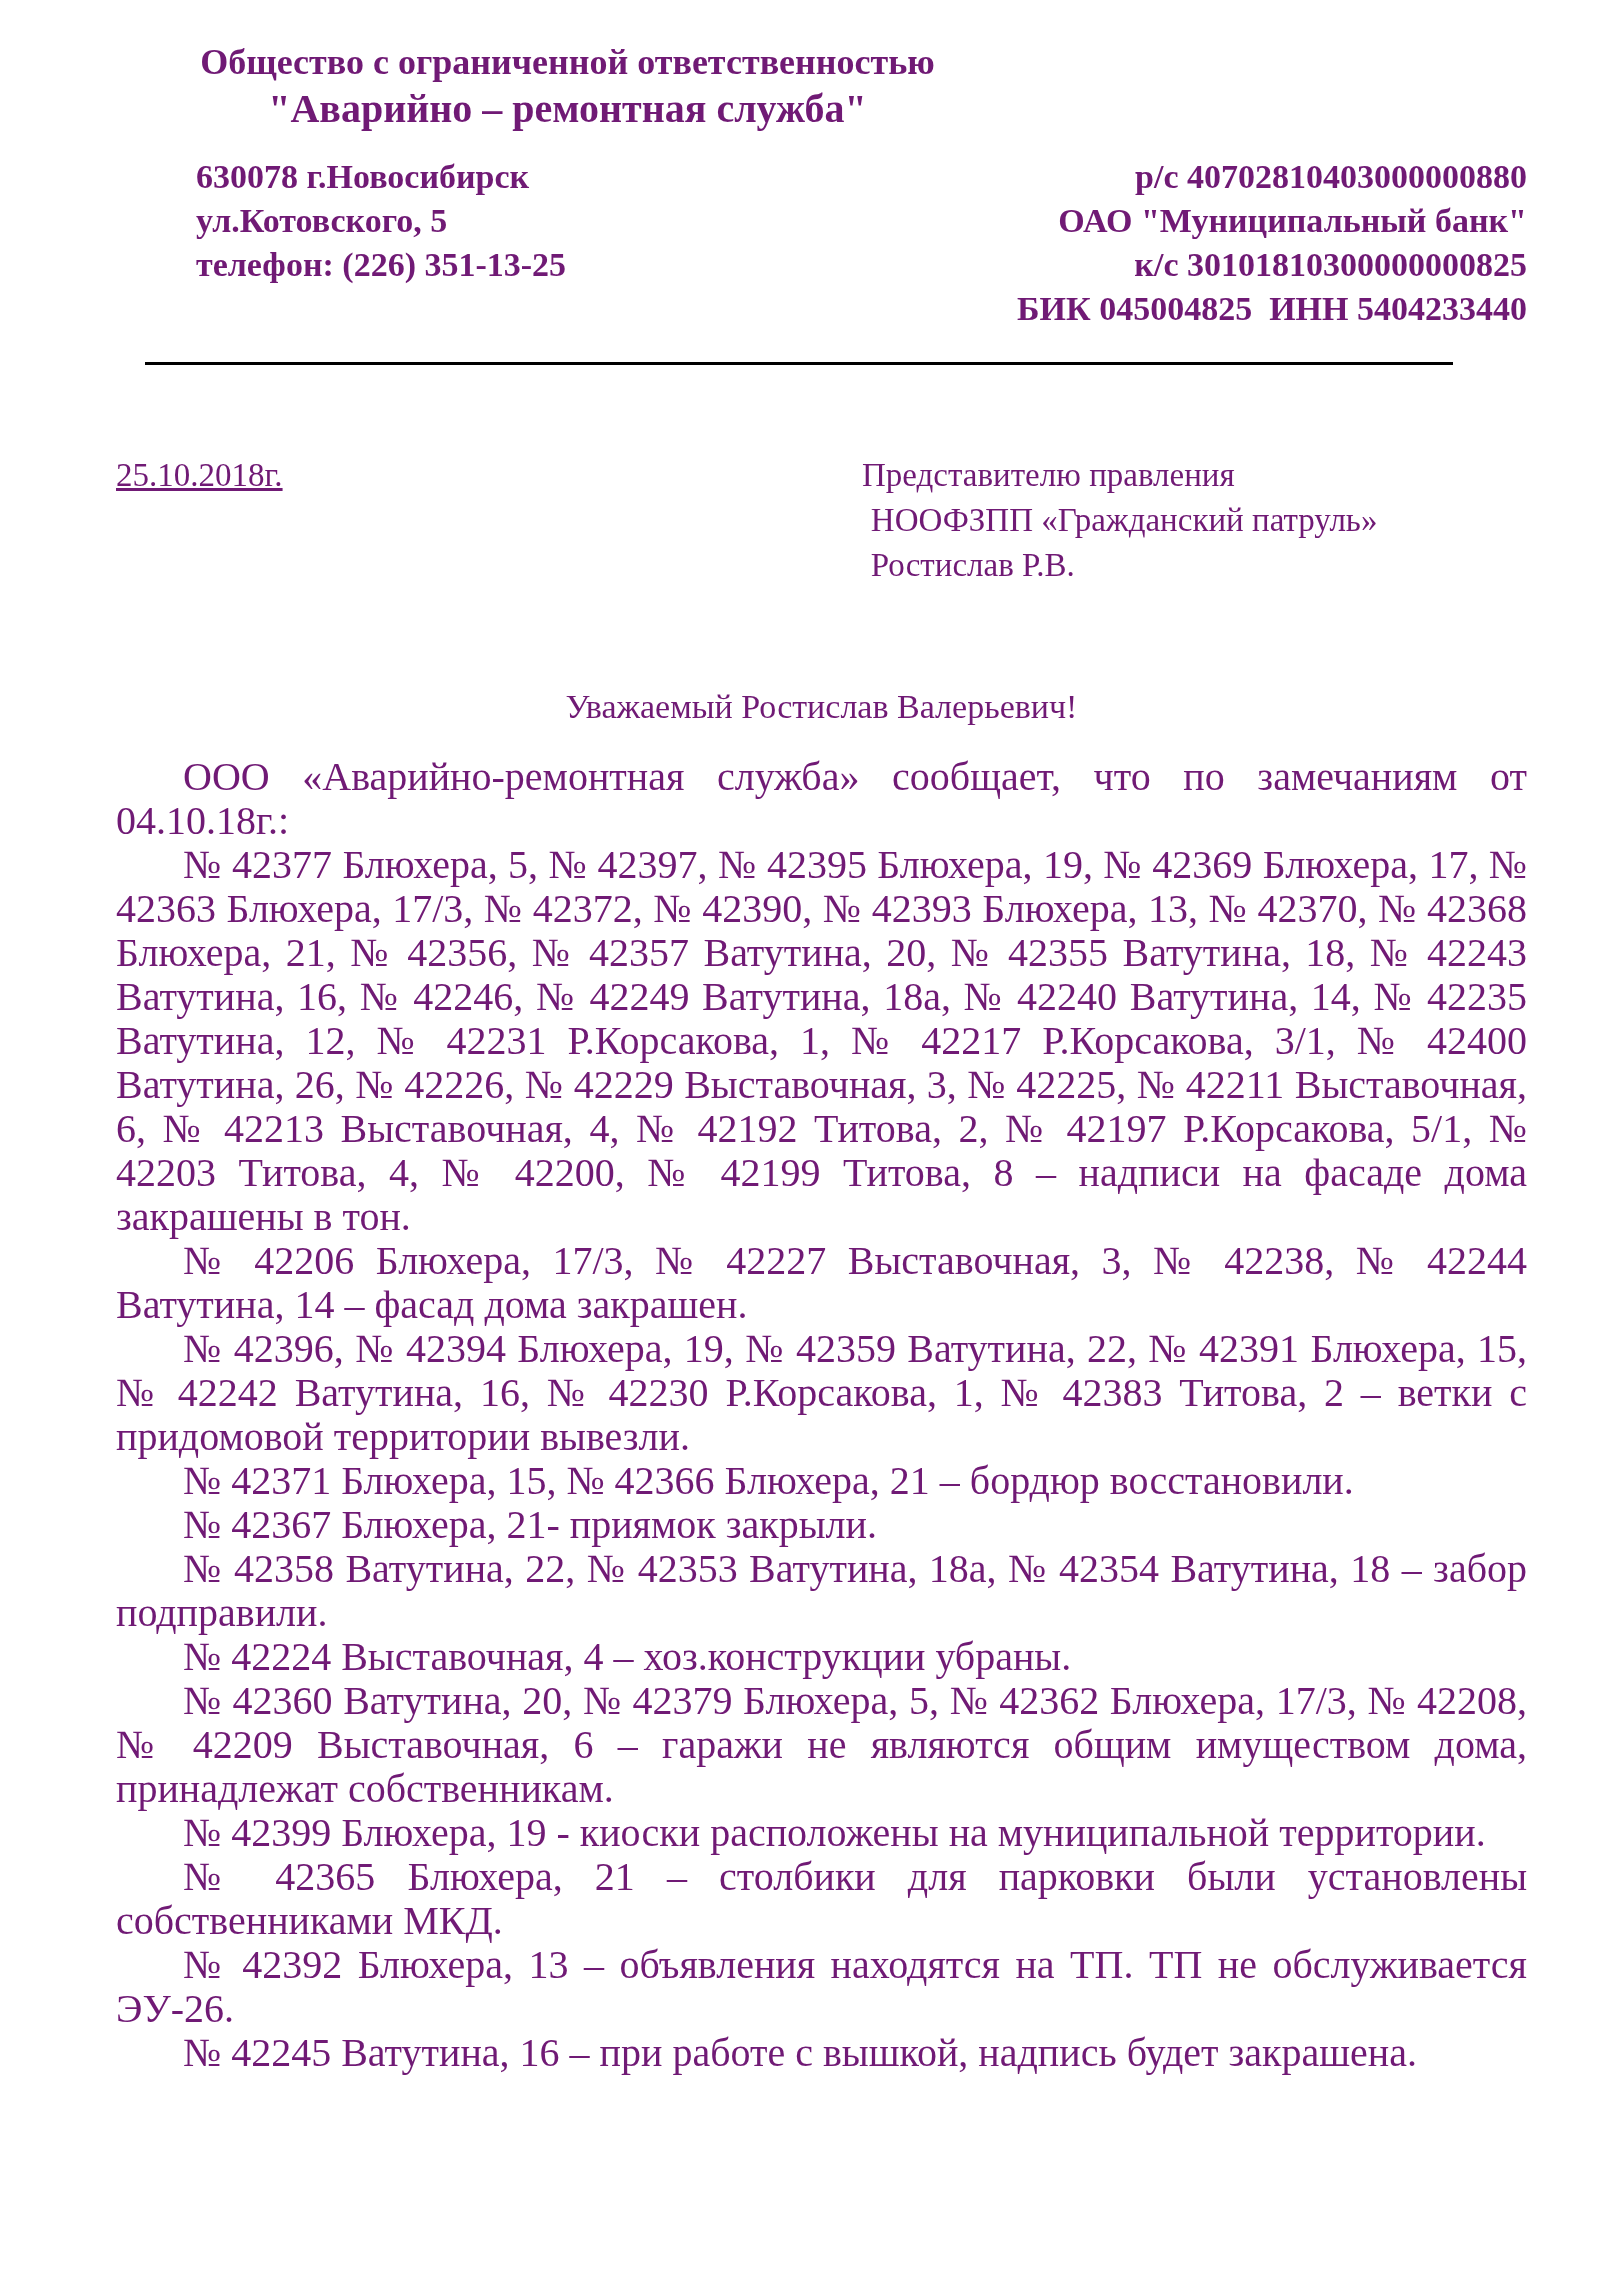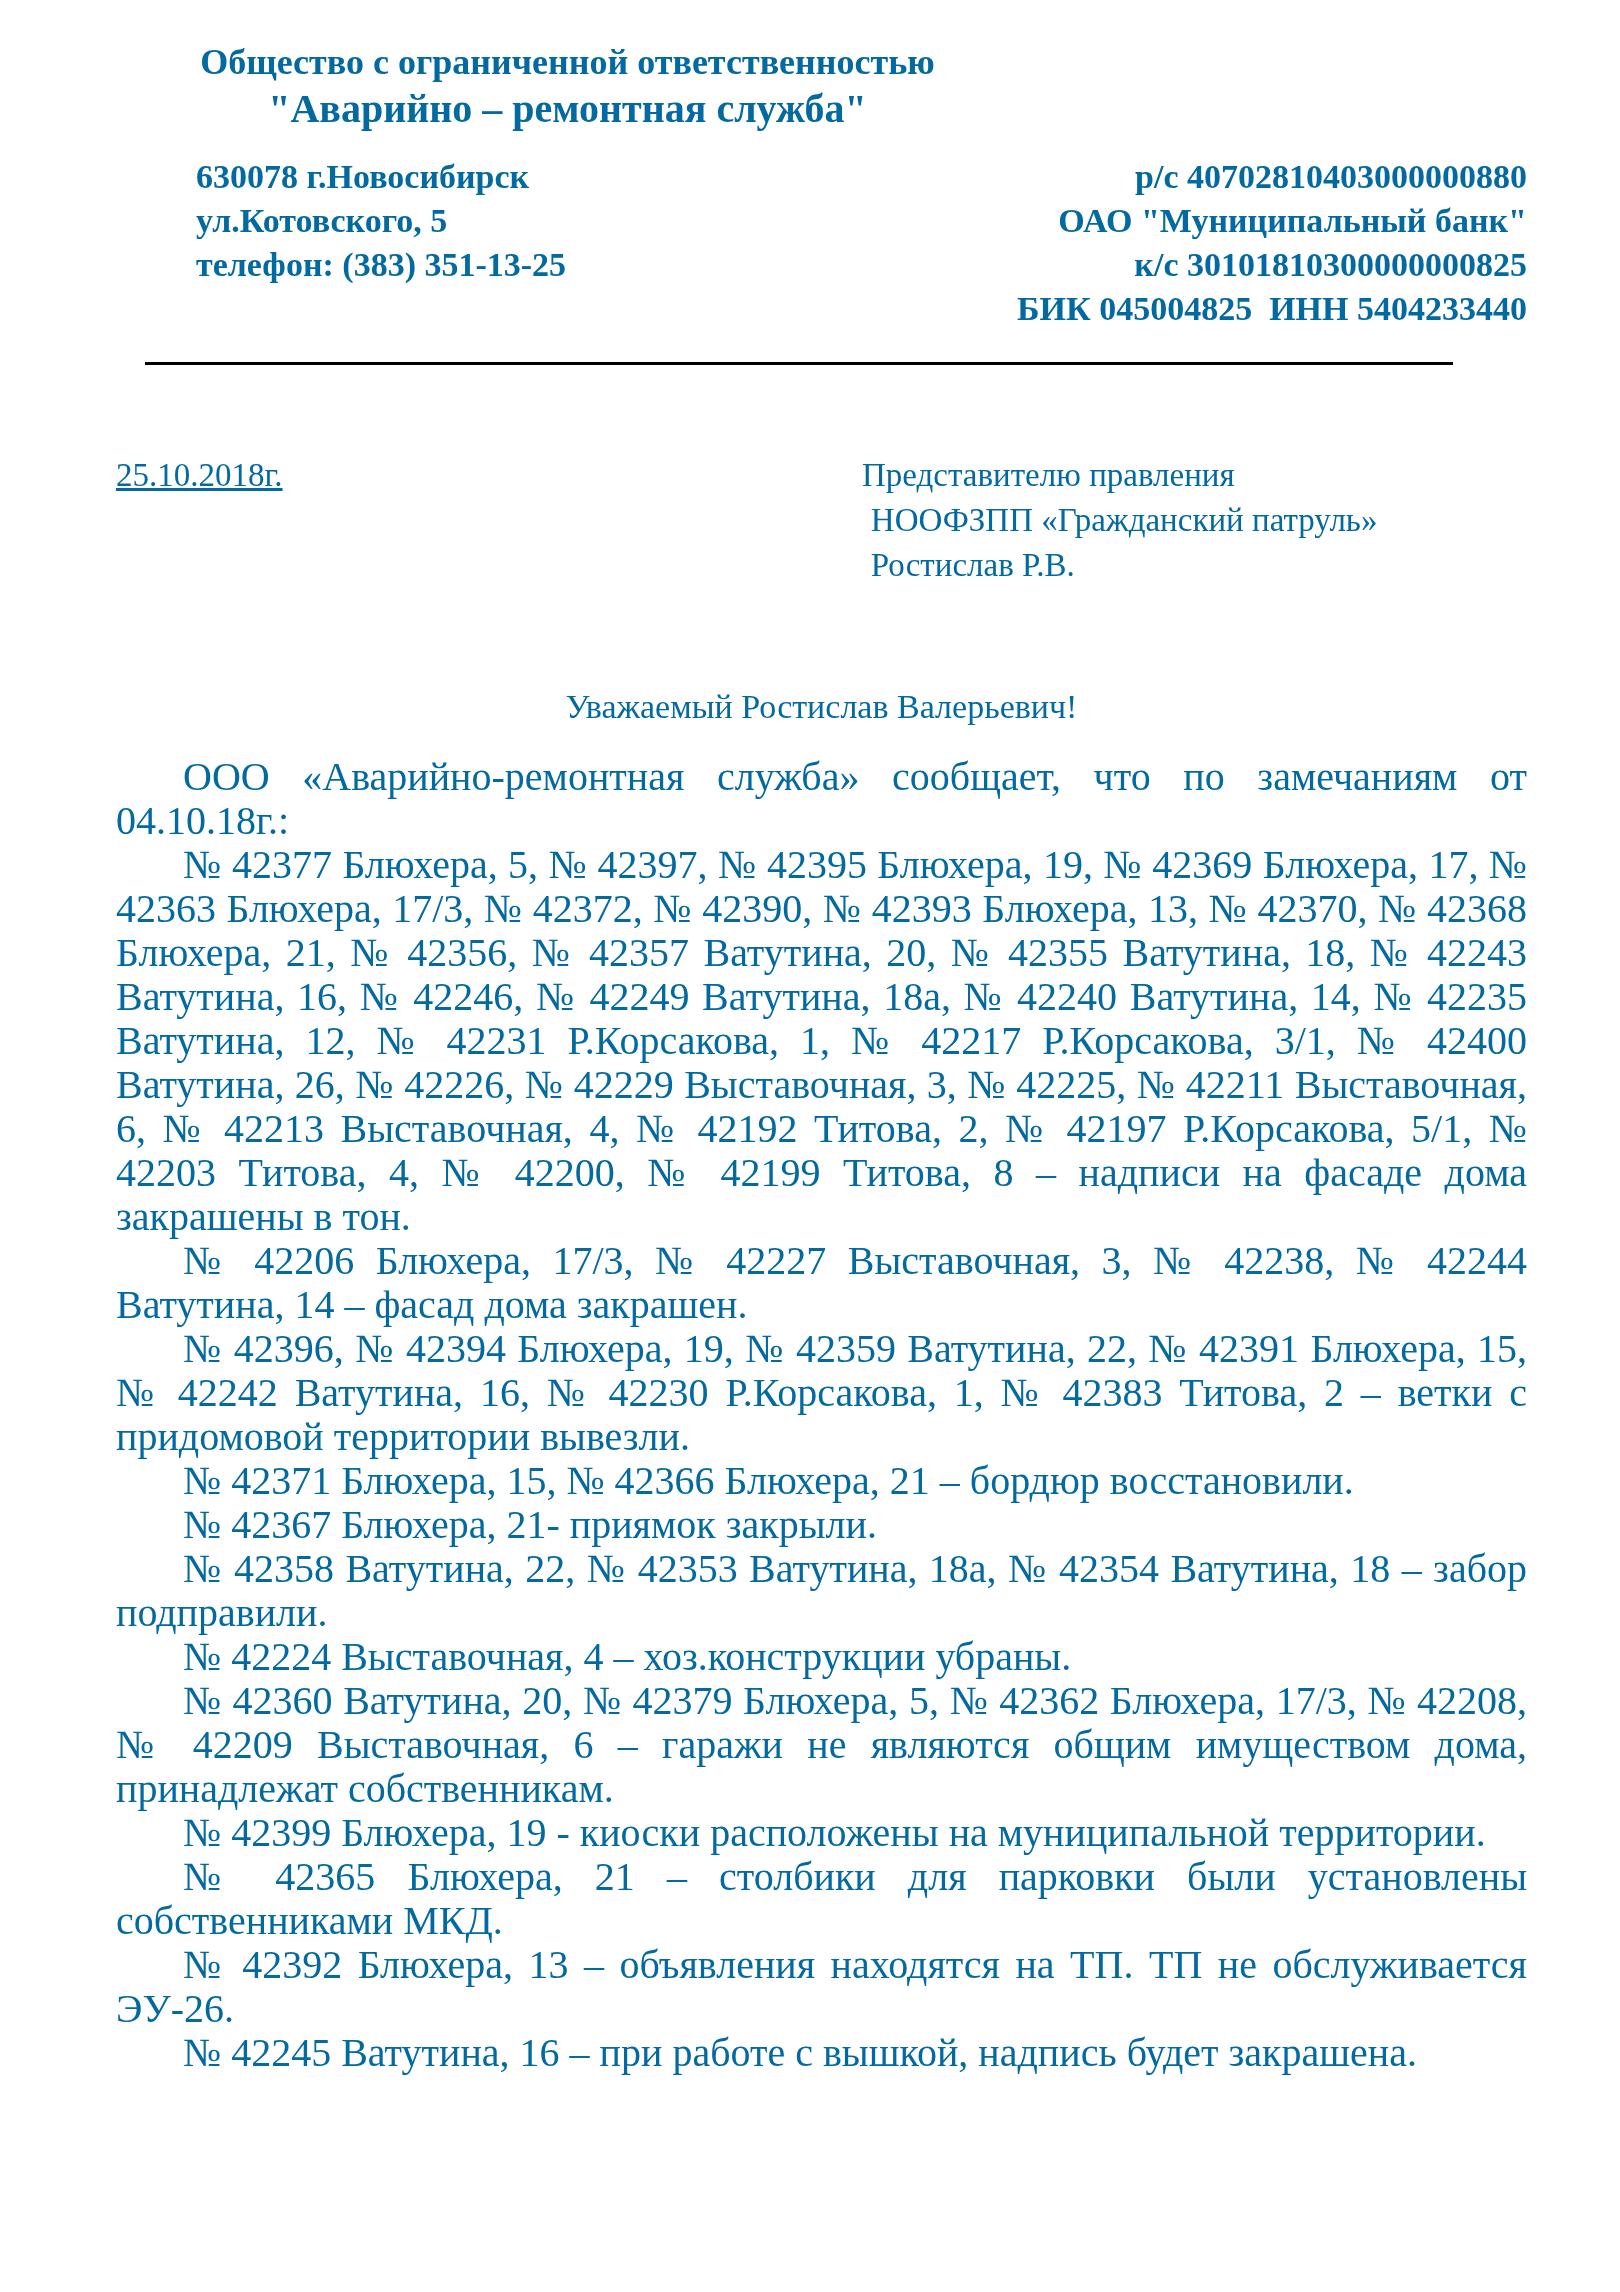--- a/index.html
+++ b/index.html
@@ -5,21 +5,21 @@
   html, body { margin: 0; padding: 0; background: #e8e8e8; }
   .page {
     position: relative;
     width: 1620px;
     height: 2293px;
     margin: 0 auto;
     background: #ffffff;
     box-sizing: border-box;
     padding: 41px 93px 39px 116px;
     font-family: "Liberation Serif", "DejaVu Serif", serif;
-    color: #0369a1;
+    color: #701a75;
     overflow: hidden;
   }
   .letterhead {
     width: 64%;
     text-align: center;
     font-weight: bold;
   }
   .org-type { font-size: 36px; line-height: 1.22; }
   .org-name { font-size: 40px; line-height: 1.22; }
   .contact-row {
@@ -72,21 +72,21 @@
 
   <div class="letterhead">
     <div class="org-type">Общество с ограниченной ответственностью</div>
     <div class="org-name">"Аварийно – ремонтная служба"</div>
   </div>
 
   <div class="contact-row">
     <div class="contact-left">
       <div>630078 г.Новосибирск</div>
       <div>ул.Котовского, 5</div>
-      <div>телефон: (383) 351-13-25</div>
+      <div>телефон: (226) 351-13-25</div>
     </div>
     <div class="contact-right">
       <div>р/с 40702810403000000880</div>
       <div>ОАО "Муниципальный банк"</div>
       <div>к/с 30101810300000000825</div>
       <div>БИК 045004825&nbsp; ИНН 5404233440</div>
     </div>
   </div>
 
   <hr class="rule">

